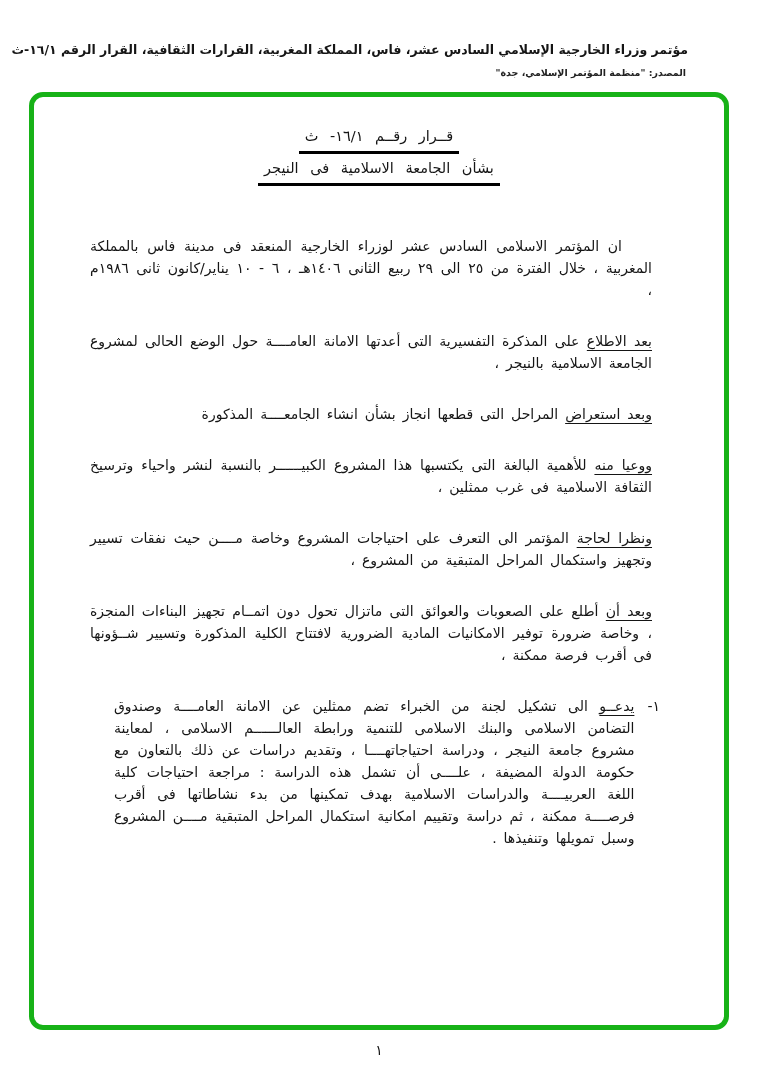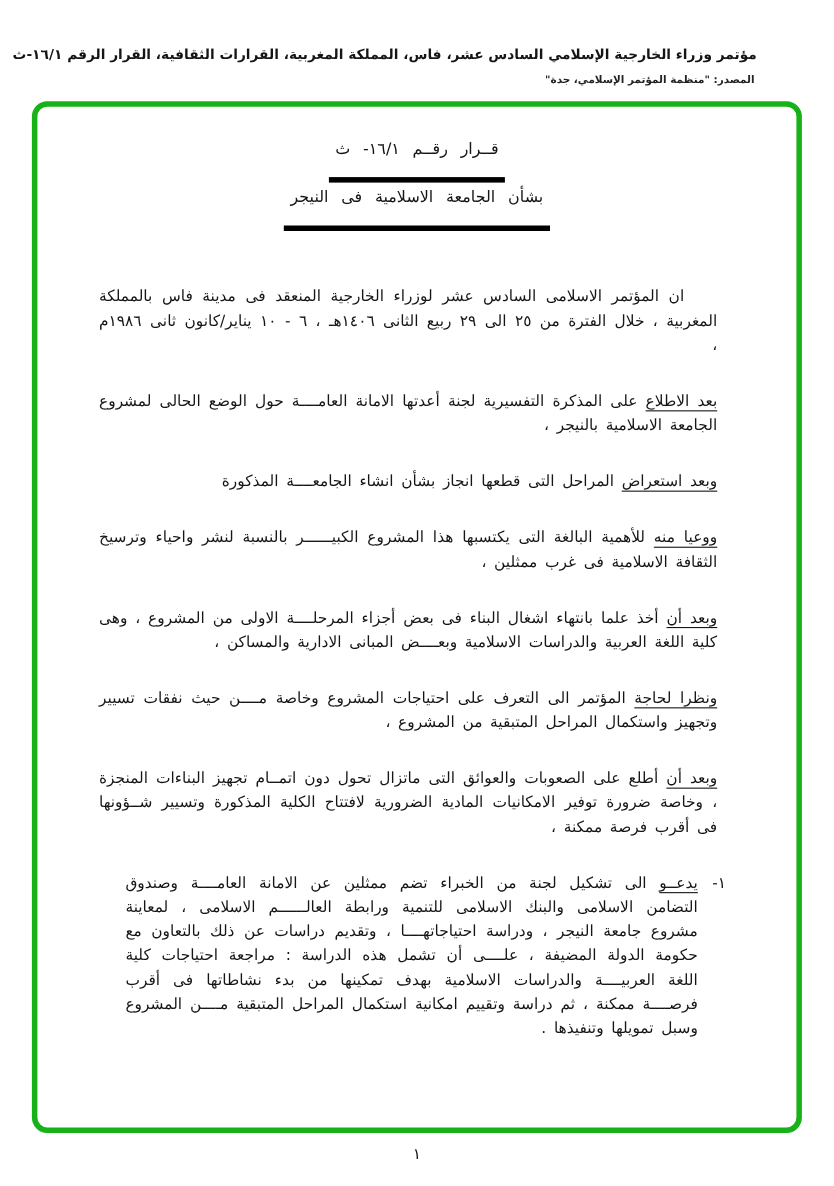--- a/index.html
+++ b/index.html
@@ -41,22 +41,22 @@
     margin: 14px auto 0;
     border: 5px solid #17b217;
     border-radius: 14px;
     padding: 28px 56px 0 56px;
     background: #ffffff;
   }
 
   .doc-title { text-align: center; font-size: 14.5px; line-height: 1.6; }
   .title-line {
     display: inline-block;
-    border-bottom: 5px solid #000000;
-    padding: 0 6px 13px;
+    border-bottom: 3px solid #000000;
+    padding: 0 6px 3px;
     margin-bottom: 3px;
     word-spacing: 7px;
   }
 
   .doc-body {
     margin-top: 46px;
     font-size: 14px;
     line-height: 22px;
     text-align: justify;
   }
@@ -94,27 +94,26 @@
 
     <div class="doc-title">
       <div><span class="title-line">قــرار رقــم ١٦/١- ث</span></div>
       <div><span class="title-line">بشأن الجامعة الاسلامية فى النيجر</span></div>
     </div>
 
     <div class="doc-body">
 
       <p class="para first"><span>ان المؤتمر الاسلامى السادس عشر لوزراء الخارجية المنعقد فى مدينة فاس بالمملكة المغربية ، خلال الفترة من ٢٥ الى ٢٩ ربيع الثانى ١٤٠٦هـ ، ٦ - ١٠ يناير/كانون ثانى ١٩٨٦م ،</span></p>
 
-      <p class="para"><span class="lead">بعد الاطلاع</span> <span>على المذكرة التفسيرية لجنة أعدتها الامانة العامــــة حول الوضع الحالى لمشروع الجامعة الاسلامية بالنيجر ،</span></p>
+      <p class="para"><span class="lead">بعد الاطلاع</span> <span>على المذكرة التفسيرية التى أعدتها الامانة العامــــة حول الوضع الحالى لمشروع الجامعة الاسلامية بالنيجر ،</span></p>
 
       <p class="para"><span class="lead">وبعد استعراض</span> <span>المراحل التى قطعها انجاز بشأن انشاء الجامعــــة المذكورة</span></p>
 
       <p class="para"><span class="lead">ووعيا منه</span> <span>للأهمية البالغة التى يكتسبها هذا المشروع الكبيــــــر بالنسبة لنشر واحياء وترسيخ الثقافة الاسلامية فى غرب ممثلين ،</span></p>
 
-      <p class="para"><span class="lead">وبعد أن</span> <span>أخذ علما بانتهاء اشغال البناء فى بعض أجزاء المرحلــــة الاولى من المشروع ، وهى كلية اللغة العربية والدراسات الاسلامية وبعــــض المبانى الادارية والمساكن ،</span></p>
 
       <p class="para"><span class="lead">ونظرا لحاجة</span> <span>المؤتمر الى التعرف على احتياجات المشروع وخاصة مــــن حيث نفقات تسيير وتجهيز واستكمال المراحل المتبقية من المشروع ،</span></p>
 
       <p class="para"><span class="lead">وبعد أن</span> <span>أطلع على الصعوبات والعوائق التى ماتزال تحول دون اتمــام تجهيز البناءات المنجزة ، وخاصة ضرورة توفير الامكانيات المادية الضرورية لافتتاح الكلية المذكورة وتسيير شــؤونها فى أقرب فرصة ممكنة ،</span></p>
 
       <div class="numbered-item">
         <span class="item-num">١-</span>
         <p class="item-text"><span class="lead">يدعــو</span> <span>الى تشكيل لجنة من الخبراء تضم ممثلين عن الامانة العامــــة وصندوق التضامن الاسلامى والبنك الاسلامى للتنمية ورابطة العالــــــم الاسلامى ، لمعاينة مشروع جامعة النيجر ، ودراسة احتياجاتهــــا ، وتقديم دراسات عن ذلك بالتعاون مع حكومة الدولة المضيفة ، علــــى أن تشمل هذه الدراسة : مراجعة احتياجات كلية اللغة العربيــــة والدراسات الاسلامية بهدف تمكينها من بدء نشاطاتها فى أقرب فرصــــة ممكنة ، ثم دراسة وتقييم امكانية استكمال المراحل المتبقية مــــن المشروع وسبل تمويلها وتنفيذها .</span></p>
       </div>
 

